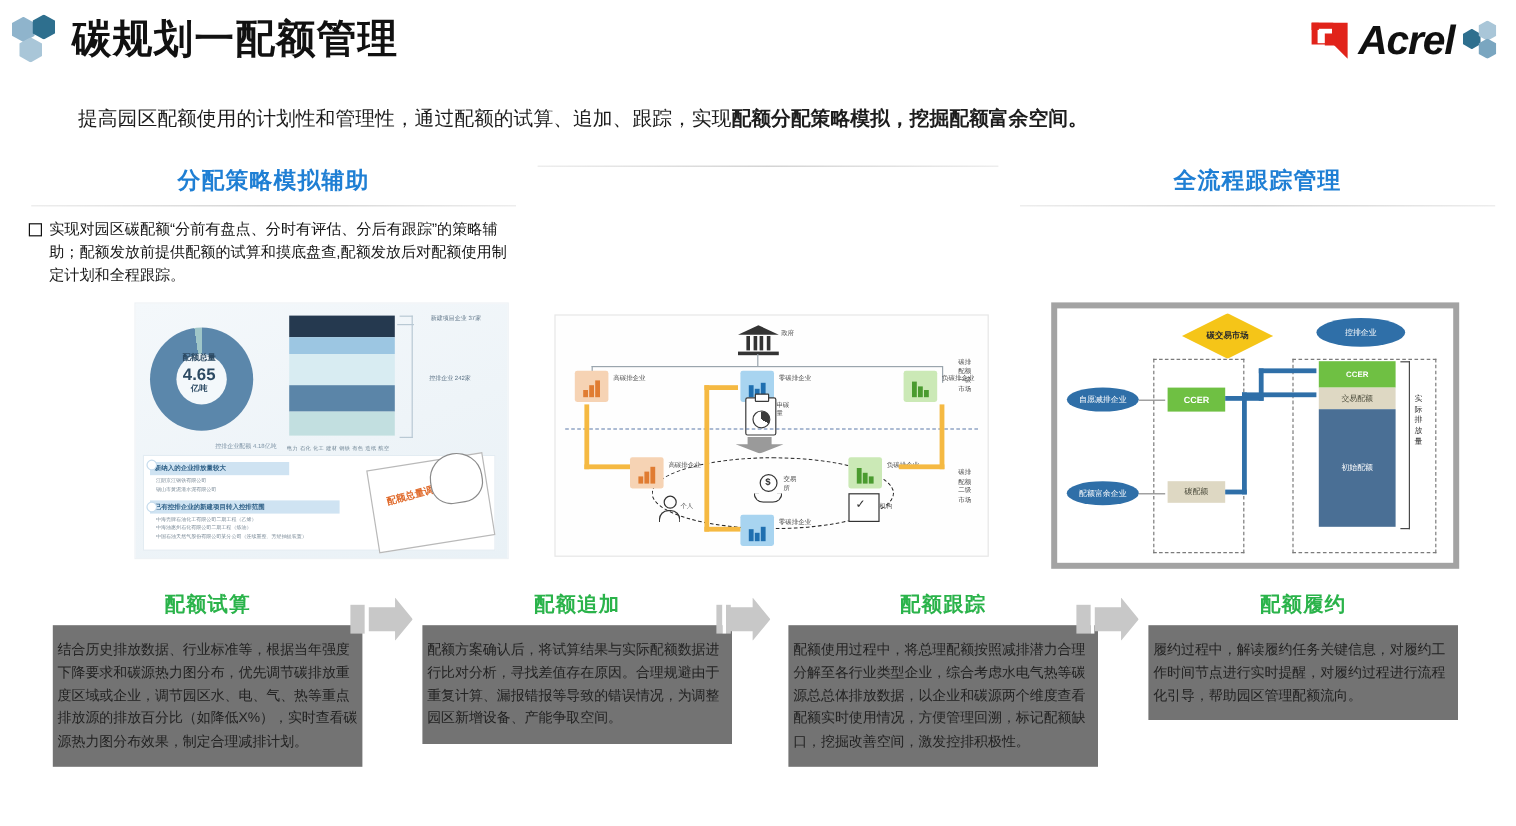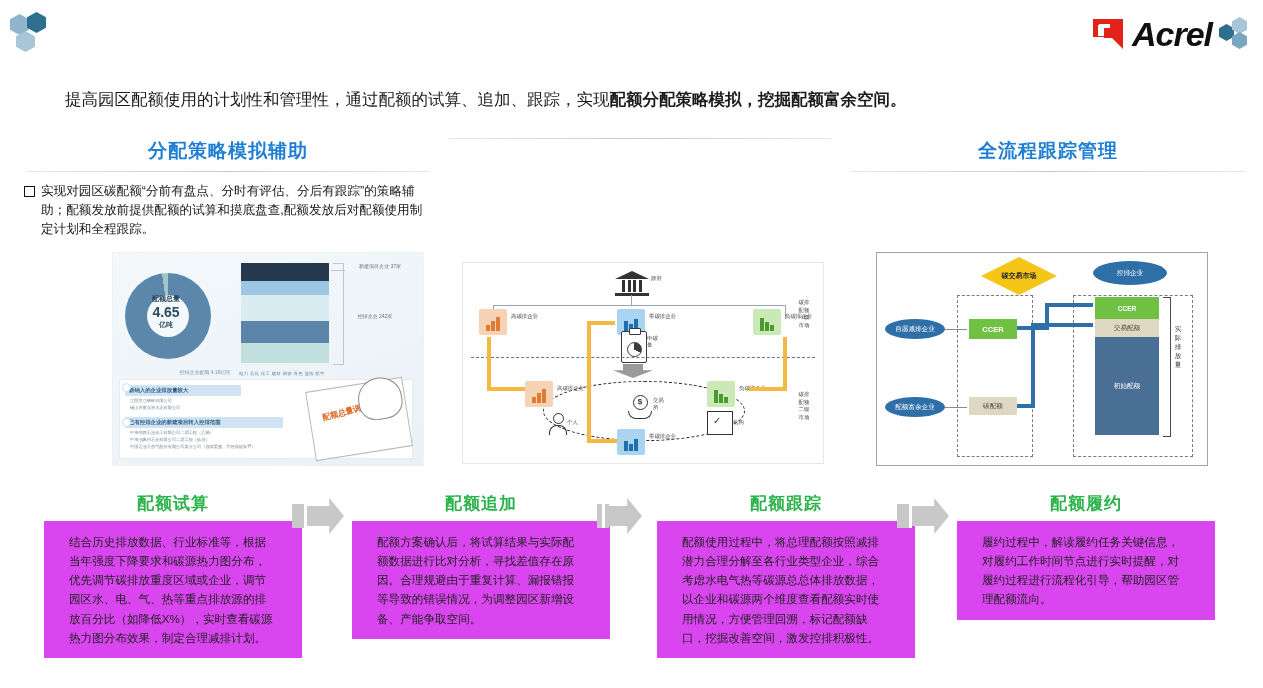--- a/index.html
+++ b/index.html
@@ -127,21 +127,21 @@
   .money .palm{width:22px;height:7px;border:1.4px solid #333;border-top:none;border-radius:0 0 12px 12px;margin-top:1px;}
   .person{position:absolute;left:86px;top:150px;width:18px;height:22px;}
   .person .hd{width:9px;height:9px;border-radius:50%;border:1.3px solid #333;margin:0 auto;}
   .person .bd{width:16px;height:9px;border:1.3px solid #333;border-bottom:none;border-radius:8px 8px 0 0;margin-top:1px;}
   .orgicon{position:absolute;left:244px;top:148px;width:24px;height:22px;border:1.3px solid #333;background:#fff;}
   .orgicon::after{content:"✓";position:absolute;left:5px;top:3px;font-size:10px;color:#333;}
   .yarrow{position:absolute;background:#f5b942;}
   .grayline{position:absolute;background:#9aa5ad;}
 
   
-  .fig3{left:876px;top:252px;width:330px;height:212px;border:1px solid #a3a3a3;background:#fff;}
+  .fig3{left:876px;top:252px;width:330px;height:212px;border:5px solid #a3a3a3;background:#fff;}
   .diamond{position:absolute;left:104px;top:4px;width:76px;height:38px;background:#f5c518;
      clip-path:polygon(50% 0,100% 50%,50% 100%,0 50%);display:flex;align-items:center;justify-content:center;}
   .diamond span{font-size:7px;color:#2b2b2b;font-weight:bold;}
   .oval{position:absolute;background:#2f6fa8;border-radius:50%;display:flex;align-items:center;justify-content:center;color:#fff;font-size:6.6px;}
   .dashbox{position:absolute;border:1px dashed #7b7b7b;}
   .gbox{position:absolute;background:#6fc043;display:flex;align-items:center;justify-content:center;font-size:7.5px;color:#fff;font-weight:bold;}
   .kbox{position:absolute;background:#ded8c3;display:flex;align-items:center;justify-content:center;font-size:6.6px;color:#4a4a3a;}
   .stackbar{position:absolute;left:218px;top:44px;width:64px;}
   .stackbar .sb{display:flex;align-items:center;justify-content:center;font-size:6.6px;}
   .sb-ccer{height:22px;background:#6fc043;color:#fff;font-weight:bold;}
@@ -149,39 +149,40 @@
   .sb-init{height:98px;background:#4a6f95;color:#fff;}
   .barbrace{position:absolute;left:286px;top:44px;width:7px;height:138px;border:1px solid #4a4a4a;border-left:none;}
   .vlabel{position:absolute;left:296px;top:72px;width:10px;font-size:6.6px;color:#333;line-height:1.35;text-align:center;}
   .bluearrow{position:absolute;background:#2f6fa8;}
   .thinarrow{position:absolute;background:#8a8a8a;height:1px;}
 
   
   .proc{position:absolute;top:492px;width:258px;}
   .p1{left:44px;}.p2{left:352px;}.p3{left:657px;}.p4{left:957px;}
   .proc-title{text-align:center;font-size:17px;font-weight:bold;color:#2ab34a;letter-spacing:1px;margin-bottom:6px;}
-  .proc-body{background:#d946ef;padding:11px 25px;font-size:11.6px;line-height:1.65;color:#222;}
+  .proc-body{background:#737373;padding:11px 4px;font-size:11.6px;line-height:1.65;color:#222;}
   .arrow{position:absolute;top:498px;width:52px;height:36px;}
   .arrow .tail{position:absolute;left:0;top:6px;width:12px;height:24px;background:#c8c8c8;}
   .arrow .gap{position:absolute;left:12px;top:6px;width:3px;height:24px;background:#fff;}
   .arrow .body{position:absolute;left:15px;top:0;width:37px;height:36px;background:#c8c8c8;
      clip-path:polygon(0 8px,60% 8px,60% 0,100% 50%,60% 100%,60% 28px,0 28px);}
   .a1{left:292px;}.a2{left:597px;}.a3{left:897px;}
   .arrow.a2 .tail{width:5px;} .arrow.a2 .gap{left:5px;} .arrow.a2 .body{left:8px;}
   .arrow.a2 .mid{position:absolute;left:8px;top:6px;width:4px;height:24px;background:#c8c8c8;}
 </style>
 </head>
 <body>
 
 <div class="header">
   <div class="hex-cluster">
     <div class="hex a"></div>
       <div class="hex b"></div>
       <div class="hex c"></div>
   </div>
+  <div class="page-title">碳规划一配额管理</div>
 
   <div class="logo-wrap">
     <div class="logo-mark">
       <svg width="34" height="34" viewBox="0 0 34 34" aria-hidden="true">
         <path d="M2 2 H32 V32 L2 2 Z" fill="#e1231a"></path>
         <path d="M2 2 H20 V20 H2 Z" fill="#e1231a"></path>
         <rect x="7" y="7" width="12" height="12" fill="#ffffff"></rect>
         <path d="M13 11 H23 V21 H13 Z" fill="#e1231a"></path>
         <rect x="2" y="2" width="6" height="6" fill="#e1231a"></rect>
       </svg>

